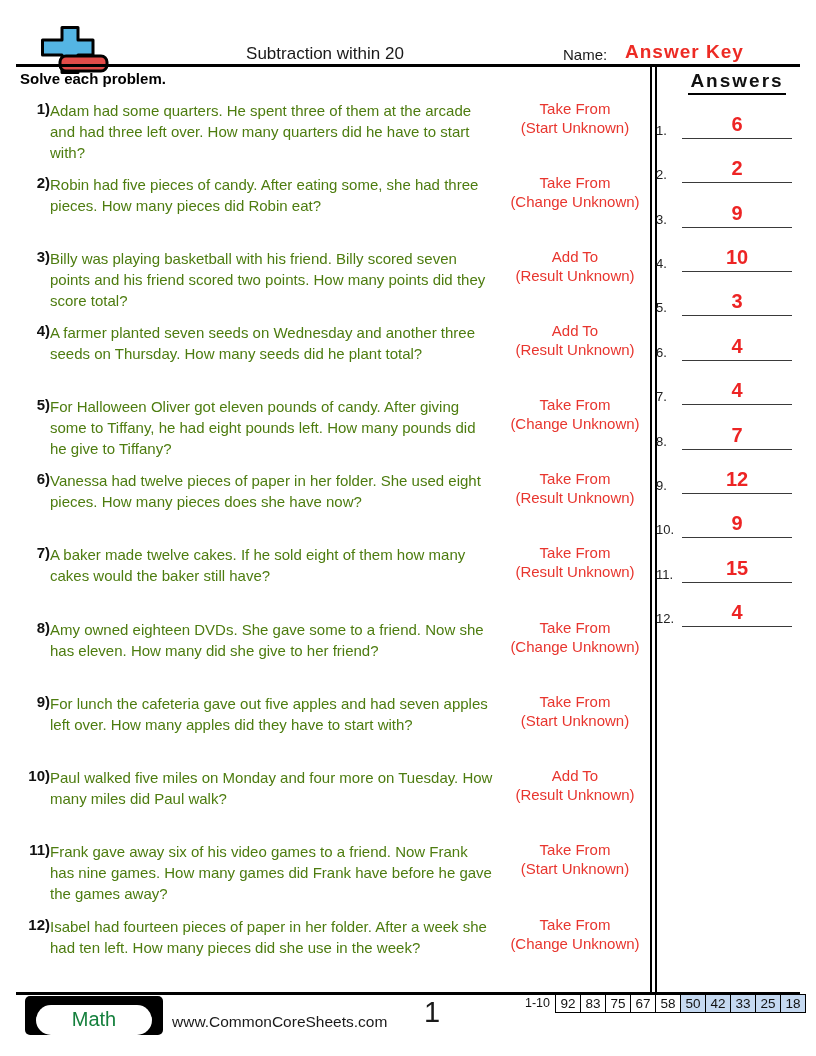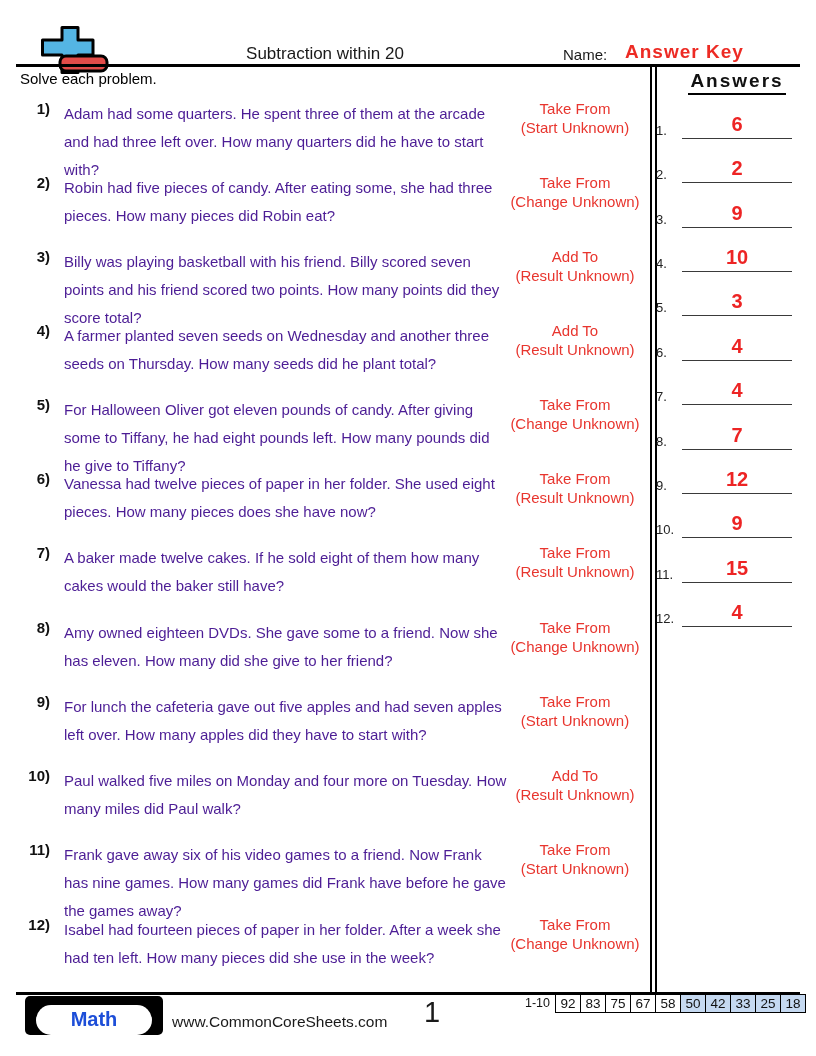--- a/index.html
+++ b/index.html
@@ -5,44 +5,44 @@
   * { margin:0; padding:0; box-sizing:border-box; }
   body { background:#888; font-family:"Liberation Sans", sans-serif; }
   .page { position:relative; width:816px; height:1056px; background:#ffffff; margin:0 auto; overflow:hidden; color:#111; }
 
   
   .logo { position:absolute; left:41px; top:26px; }
   .title { position:absolute; left:125px; top:44px; width:400px; text-align:center; font-size:17px; color:#1a1a1a; }
   .name-label { position:absolute; left:563px; top:46px; font-size:15px; color:#1a1a1a; }
   .name-value { position:absolute; left:625px; top:41px; font-size:19px; font-weight:bold; letter-spacing:1px; color:#ed2b24; }
   .header-line { position:absolute; left:16px; top:64px; width:784px; height:3px; background:#000; }
-  .instruction { position:absolute; left:20px; top:70px; font-size:15px; font-weight:normal; color:#000; }
+  .instruction { position:absolute; left:20px; top:70px; font-size:15px; font-weight:bold; color:#000; }
 
   
   .vline { position:absolute; left:650px; top:67px; height:925px; width:7px; border-left:2px solid #000; border-right:2px solid #000; }
 
   
   .problem { position:absolute; left:28px; width:622px; }
   .pnum { position:absolute; left:-6px; width:28px; text-align:right; font-size:15px; font-weight:bold; line-height:18.7px; }
-  .ptext { margin-left:36px; width:444px; font-size:15px; line-height:28px; color:#4c1d95; }
+  .ptext { margin-left:22px; width:444px; font-size:15px; line-height:21px; color:#4d7c0f; }
   .ptype { position:absolute; left:472px; top:0; width:150px; text-align:center; font-size:15px; line-height:18.7px; color:#e8352e; }
   .ptype span { display:block; }
 
   
   .ans-head { position:absolute; left:658px; top:70px; width:158px; text-align:center; }
   .ans-head span { display:inline-block; font-size:19px; font-weight:bold; letter-spacing:2px; border-bottom:2.5px solid #000; padding:0 2px 1px 2px; }
   .answer { position:absolute; left:656px; width:140px; height:40px; }
   .anum { position:absolute; left:0; bottom:1px; font-size:13px; color:#222; }
   .aline { position:absolute; left:26px; right:4px; bottom:0; height:40px; border-bottom:1.6px solid #3a3a3a; display:flex; align-items:flex-end; justify-content:center; }
   .aval { color:#ed2424; font-weight:bold; font-size:20px; line-height:1; padding-bottom:4px; }
 
   
   .footer-line { position:absolute; left:16px; top:992px; width:784px; height:2.5px; background:#000; }
   .math-badge { position:absolute; left:25px; top:996px; width:138px; height:39px; background:#000; border-radius:5px; display:flex; align-items:center; justify-content:center; }
-  .math-pill { width:116px; height:30px; background:#fff; border-radius:15px; display:flex; align-items:center; justify-content:center; font-size:20px; font-weight:bold; color:#1d4ed8;margin-top:8px; }
+  .math-pill { width:116px; height:30px; background:#fff; border-radius:15px; display:flex; align-items:center; justify-content:center; font-size:20px; font-weight:normal; color:#15803d;margin-top:8px; }
   .website { position:absolute; left:172px; top:1013px; font-size:15.5px; color:#1a1a1a; }
   .page-num { position:absolute; left:408px; top:996px; width:48px; text-align:center; font-size:29px; color:#1a1a1a; }
   .score { position:absolute; left:506px; top:994px; }
   .srow { display:flex; height:19px; }
   .srow + .srow { margin-top:-1px; }
   .slabel { width:50px; text-align:right; padding-right:6px; font-size:12.5px; line-height:19px; color:#111; }
   .scell { width:26px; height:19px; border:1px solid #000; margin-left:-1px; text-align:center; font-size:13.5px; line-height:17px; color:#111; background:#fff; }
   .scell:first-of-type { margin-left:0; }
   .scell.blue { background:#c5d9f1; }
 </style>

